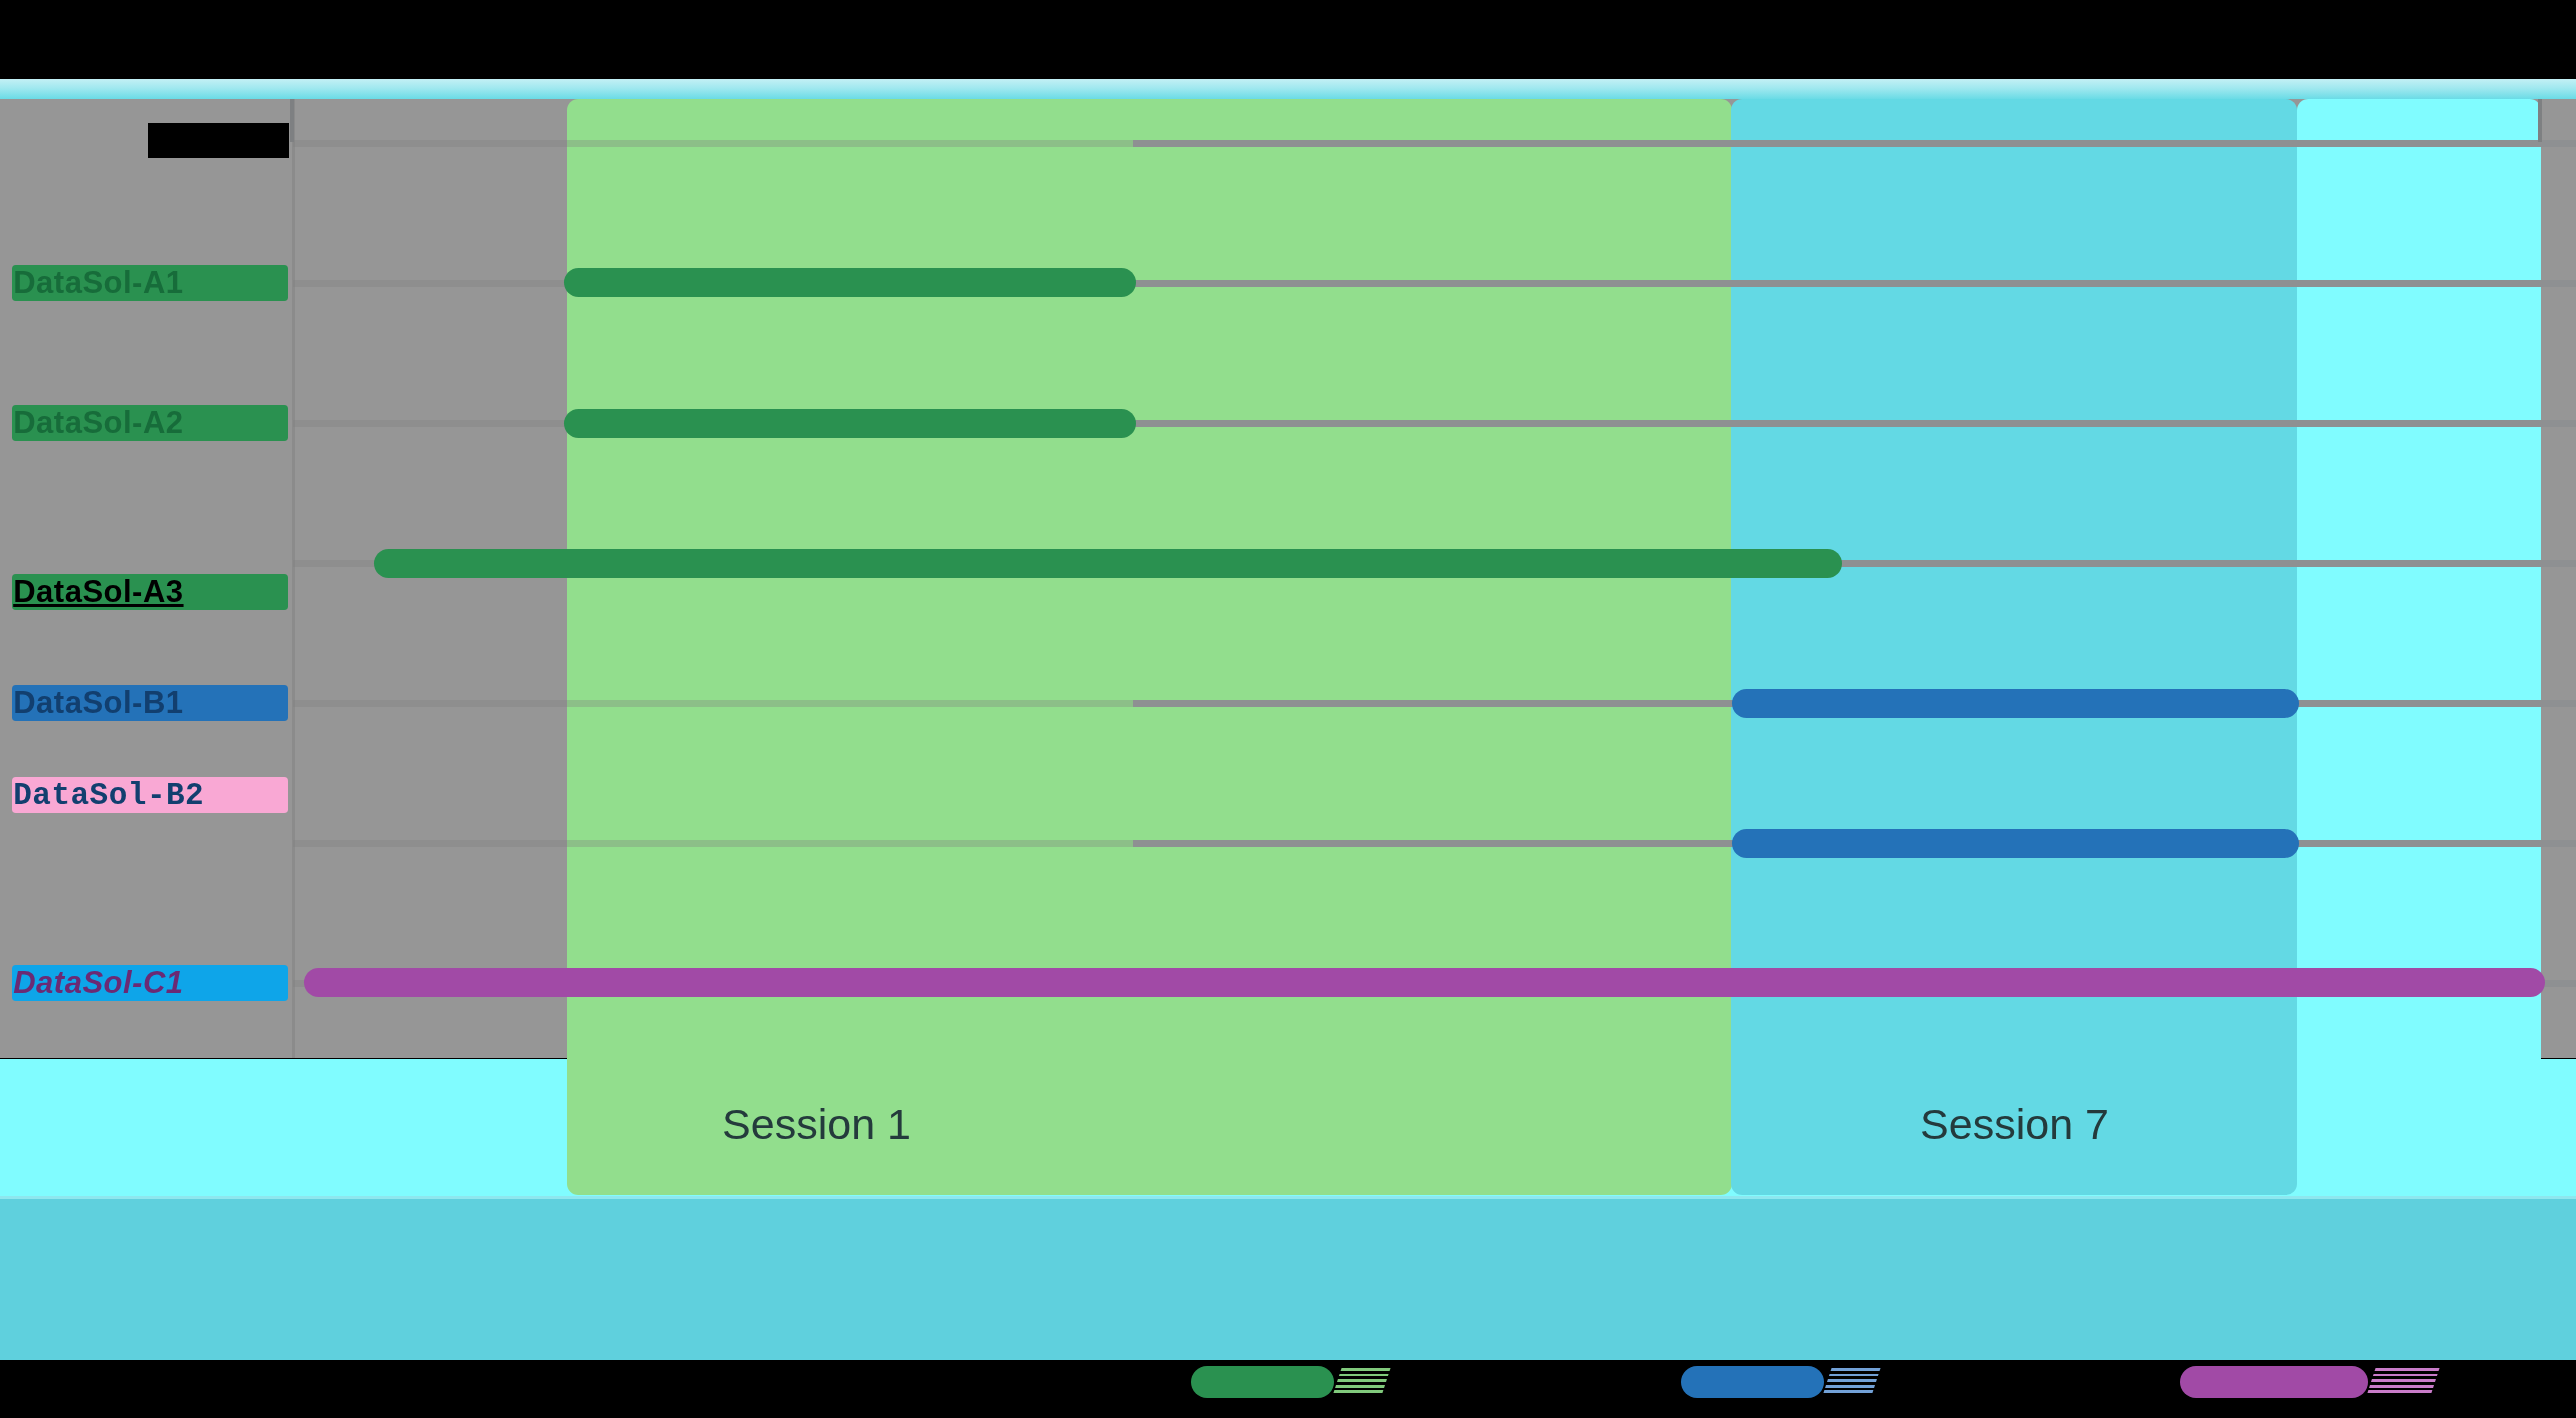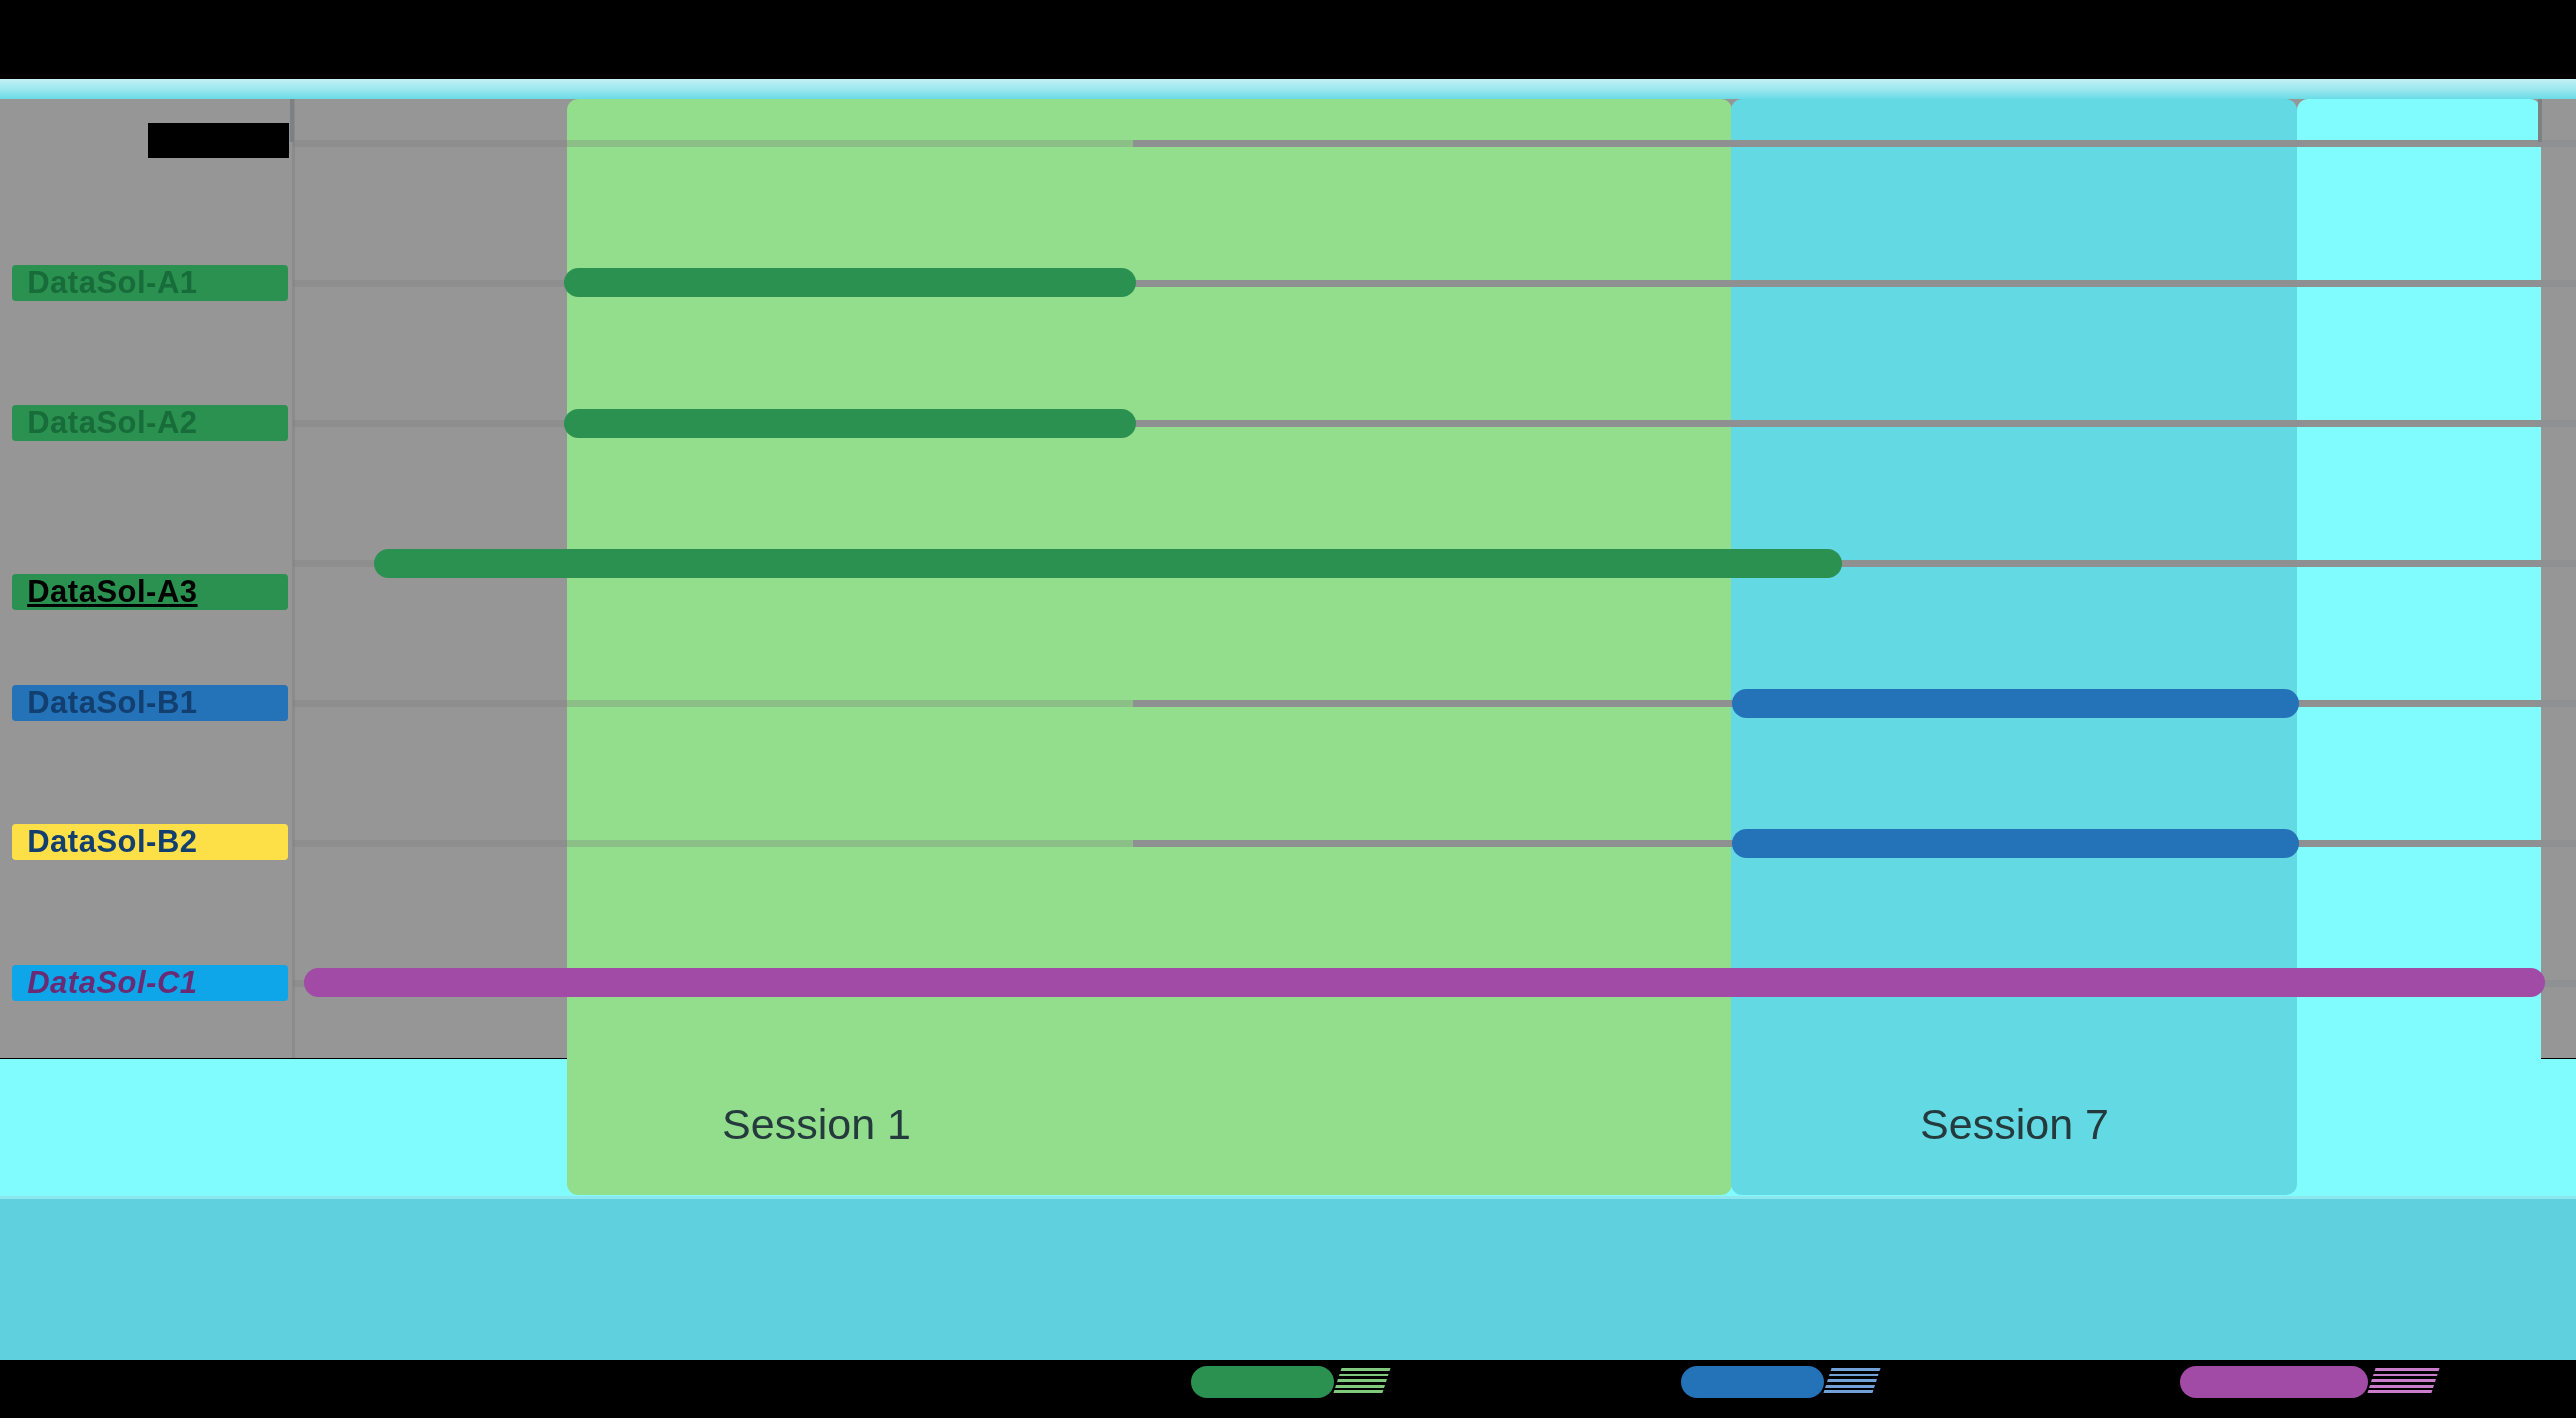--- a/index.html
+++ b/index.html
@@ -18,21 +18,21 @@
   .band{top:99px;height:1096px;border-radius:11.3px;}
   
   .grid-muted{height:6.6px;background:rgba(128,128,128,0.32);}
   .grid-solid{height:6.6px;background:#8e9092;}
   .vtick{width:3.8px;background:#7e8082;}
   
   .title-box{left:148px;top:123px;width:141px;height:35px;background:#000;}
   .title-letter{position:absolute;left:1.9px;top:-7.5px;color:#000;font-size:43px;font-weight:700;line-height:1;}
   
   .task-pill{left:12.2px;width:276px;height:36px;border-radius:3.8px;display:flex;align-items:center;
-             padding-left:15px;box-sizing:border-box;font-size:31px;font-weight:700;letter-spacing:0.5px;}
+             padding-left:1px;box-sizing:border-box;font-size:31px;font-weight:700;letter-spacing:0.5px;}
   .task-bar{height:29px;border-radius:15px;}
   
   .session-label{width:375px;text-align:center;font-size:43px;color:#243a3c;}
   
   .footer-cyan{left:0;top:1196px;width:2576px;height:164px;background:#5fd0dd;border-top:3.8px solid #8ee7ef;box-sizing:border-box;}
   .footer-black{left:0;top:1360px;width:2576px;height:59px;background:#000;}
   .legend-pill{top:1366px;height:32px;border-radius:16px;}
   .legend-tail{top:1368px;height:28px;transform:skewX(-18deg);opacity:0.9;}
 </style>
 </head>
@@ -76,21 +76,21 @@
 
   <div id="rows" class="abs" style="left:0;top:0;">
       <div class="abs task-pill" style="top: 265px; background: rgb(42, 145, 80); color: rgb(23, 108, 58);">DataSol-A1</div>
       <div class="abs task-bar" style="left: 564px; top: 268px; width: 572px; background: rgb(42, 145, 80);"></div>
       <div class="abs task-pill" style="top: 405px; background: rgb(42, 145, 80); color: rgb(23, 108, 58);">DataSol-A2</div>
       <div class="abs task-bar" style="left: 564px; top: 409px; width: 572px; background: rgb(42, 145, 80);"></div>
       <div class="abs task-pill" style="top: 574px; background: rgb(42, 145, 80); color: #000000; text-decoration: underline;">DataSol-A3</div>
       <div class="abs task-bar" style="left: 374px; top: 549px; width: 1468px; background: rgb(42, 145, 80);"></div>
       <div class="abs task-pill" style="top: 685px; background: rgb(36, 114, 184); color: rgb(18, 63, 111); text-align: right;">DataSol-B1</div>
       <div class="abs task-bar" style="left: 1732px; top: 689px; width: 567px; background: rgb(36, 114, 184);"></div>
-      <div class="abs task-pill" style="top: 824px; background: #fde047; color: rgb(18, 63, 111);">DataSol-B2</div>
+      <div class="abs task-pill" style="top: 777px; background: #f9a8d4; color: rgb(18, 63, 111); font-family: Liberation Mono, monospace;">DataSol-B2</div>
       <div class="abs task-bar" style="left: 1732px; top: 829px; width: 567px; background: rgb(36, 114, 184);"></div>
       <div class="abs task-pill" style="top: 965px; background: #0ea5e9; color: rgb(107, 42, 116); font-style: italic;">DataSol-C1</div>
       <div class="abs task-bar" style="left: 304px; top: 968px; width: 2241px; background: rgb(161, 74, 166);"></div>
     </div>
   <div id="sessions" class="abs" style="left:0;top:0;">
       <div class="abs session-label" style="left: 629px; top: 1100px;">Session 1</div>
       <div class="abs session-label" style="left: 1827px; top: 1100px;">Session 7</div>
     </div>
 
   <div class="abs footer-cyan"></div>

